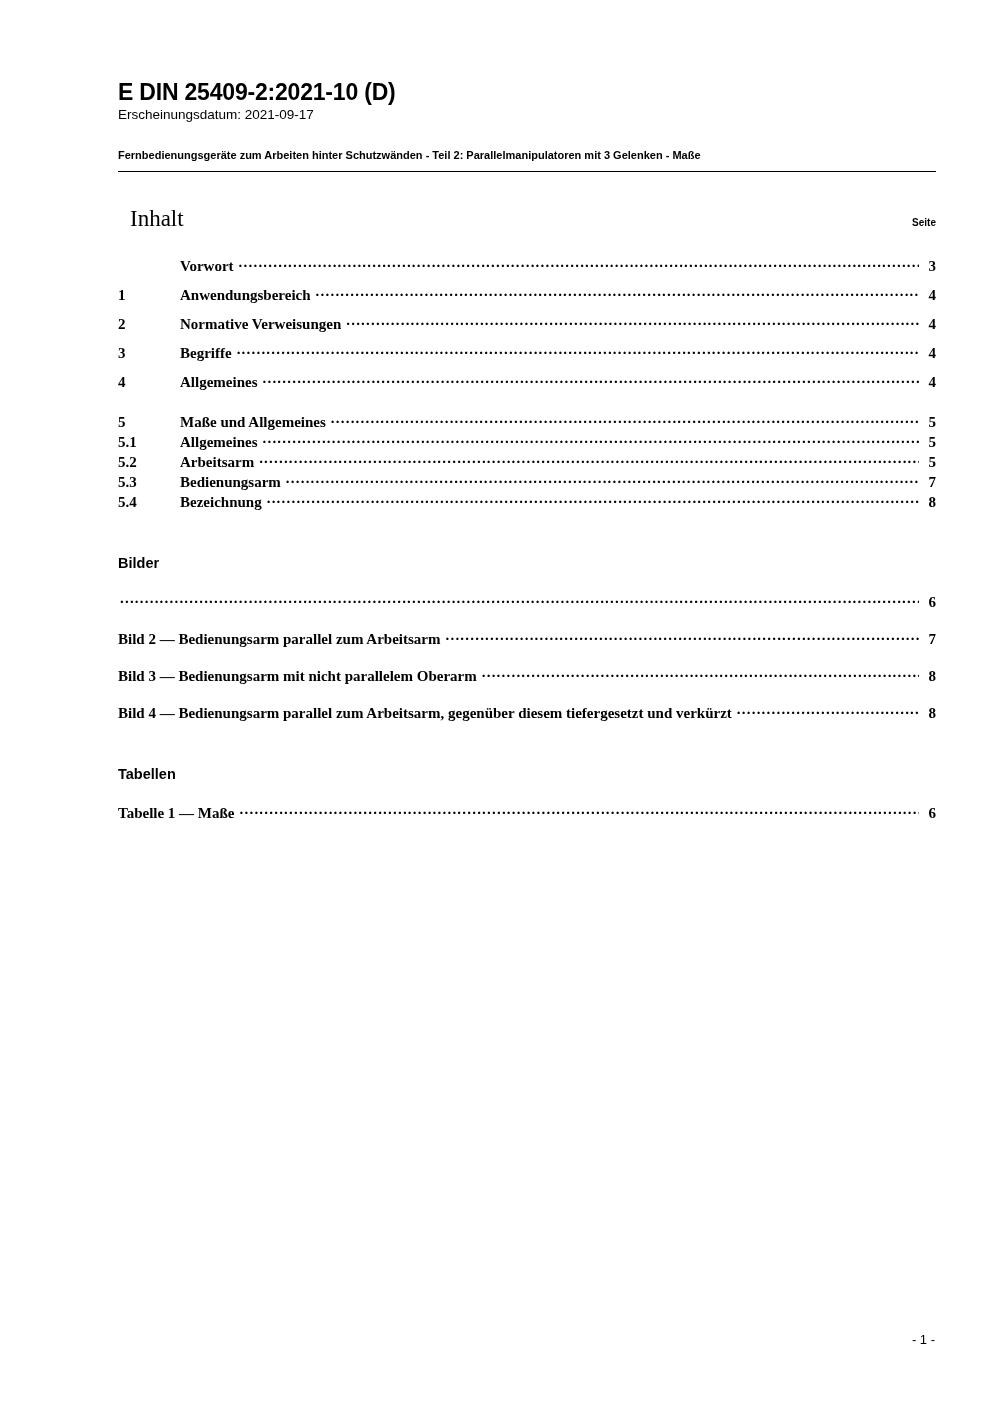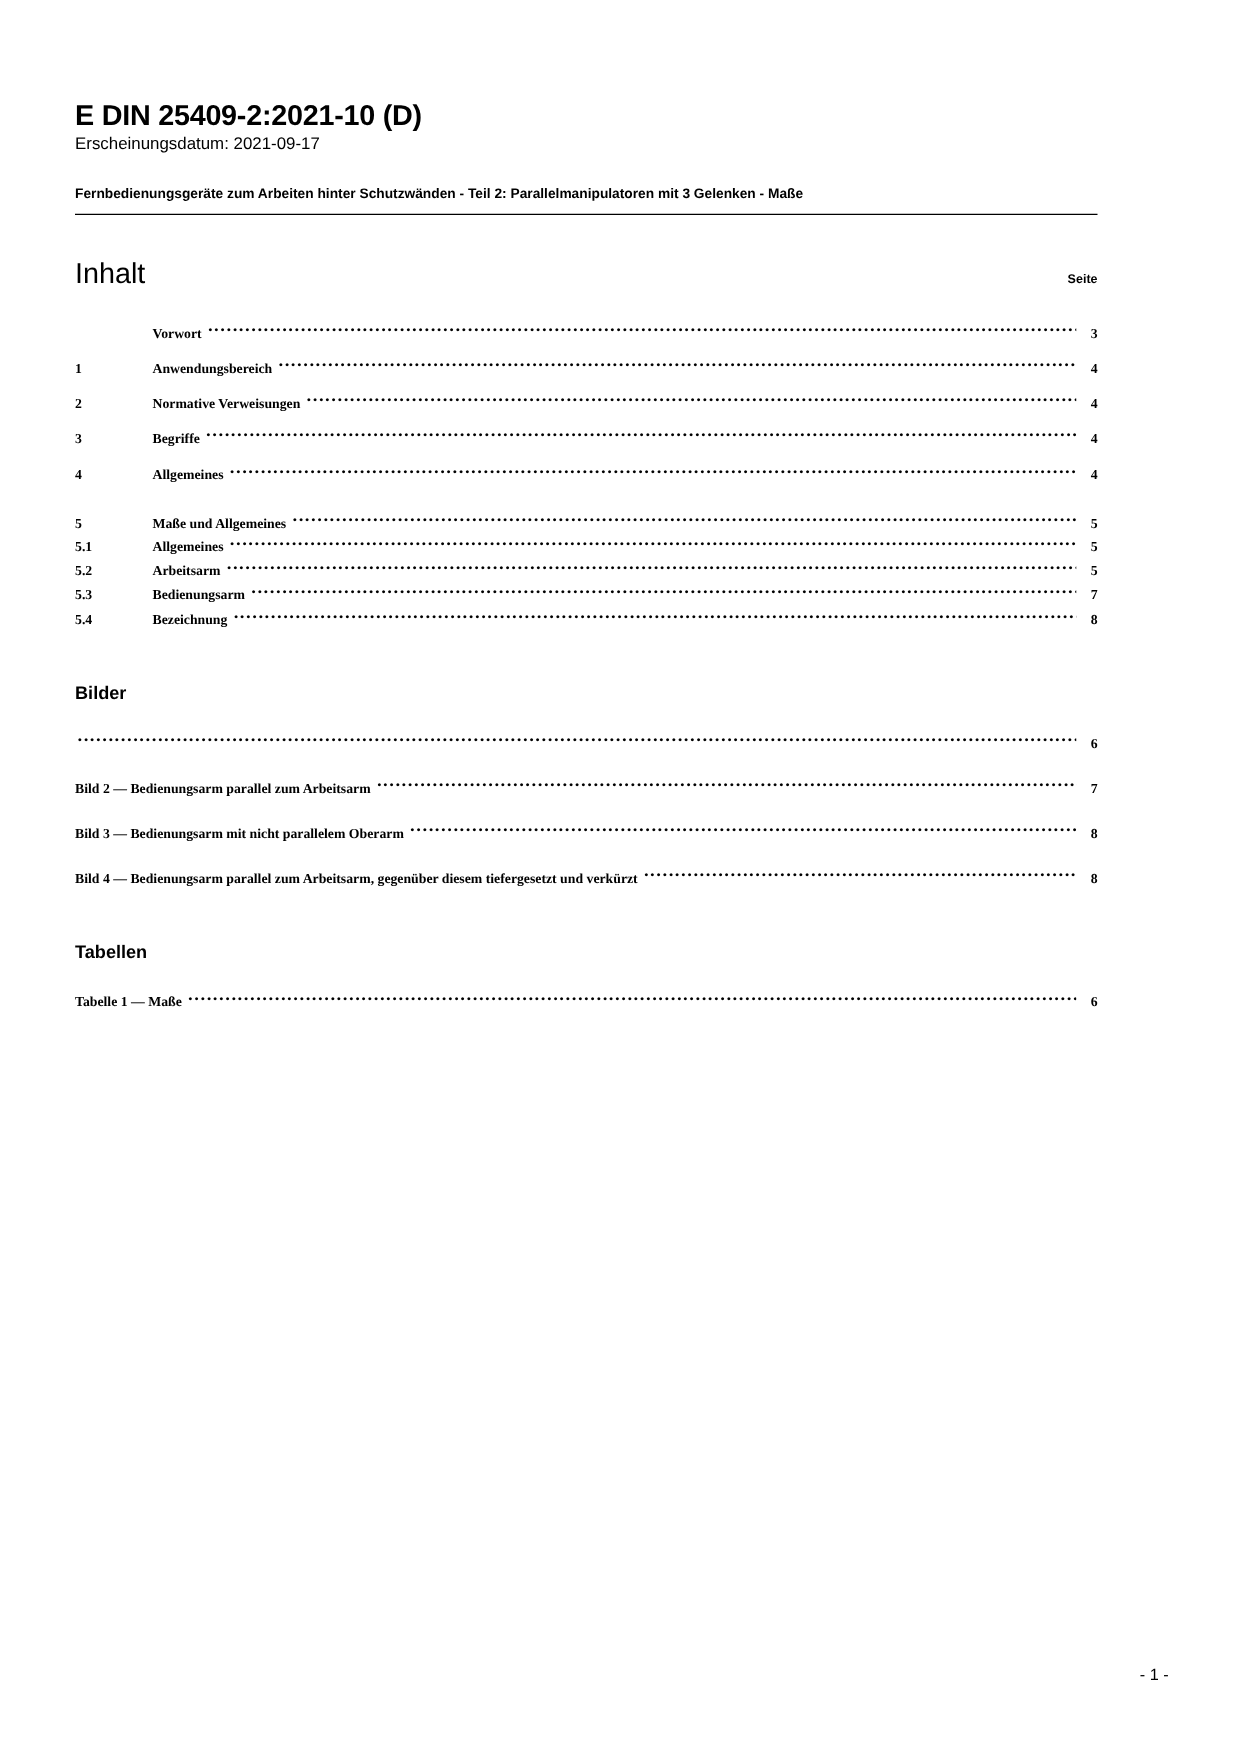--- a/index.html
+++ b/index.html
@@ -14,21 +14,21 @@
     font-family: "Liberation Serif", serif;
     color: #000000;
     overflow: hidden;
   }
   .page {
     position: absolute;
     left: 0; top: 0;
     width: 992px;
     height: 1403px;
     box-sizing: border-box;
-    padding: 80px 57px 0 60px;
+    padding: 80px 57px 0 118px;
   }
   
   .doc-number {
     font-family: "Liberation Sans", sans-serif;
     font-weight: bold;
     font-size: 23px;
     letter-spacing: -0.2px;
     margin: 0 0 2px 0;
     line-height: 1.1;
   }
@@ -55,39 +55,40 @@
   }
   
   .inhalt-row {
     display: flex;
     align-items: baseline;
     justify-content: space-between;
     width: 818px;
     margin-bottom: 26px;
   }
   .inhalt-title {
-    font-family: Liberation Sans, sans-serif;
+    font-family: Liberation Serif, serif;
     font-size: 23px;
     line-height: 1.1;
+    margin-left: 12px;
   }
   .seite-label {
     font-family: "Liberation Sans", sans-serif;
     font-weight: bold;
     font-size: 10px;
   }
   
   .toc {
     width: 818px;
   }
   .toc-entry {
     display: flex;
     align-items: baseline;
     font-family: "Liberation Serif", serif;
     font-weight: bold;
-    font-size: 11px;
+    font-size: 15px;
     line-height: 1.2;
     margin-bottom: 11px;
     white-space: nowrap;
   }
   .toc-entry.tight {
     margin-bottom: 2px;
   }
   .toc-num {
     width: 62px;
     flex: 0 0 62px;

